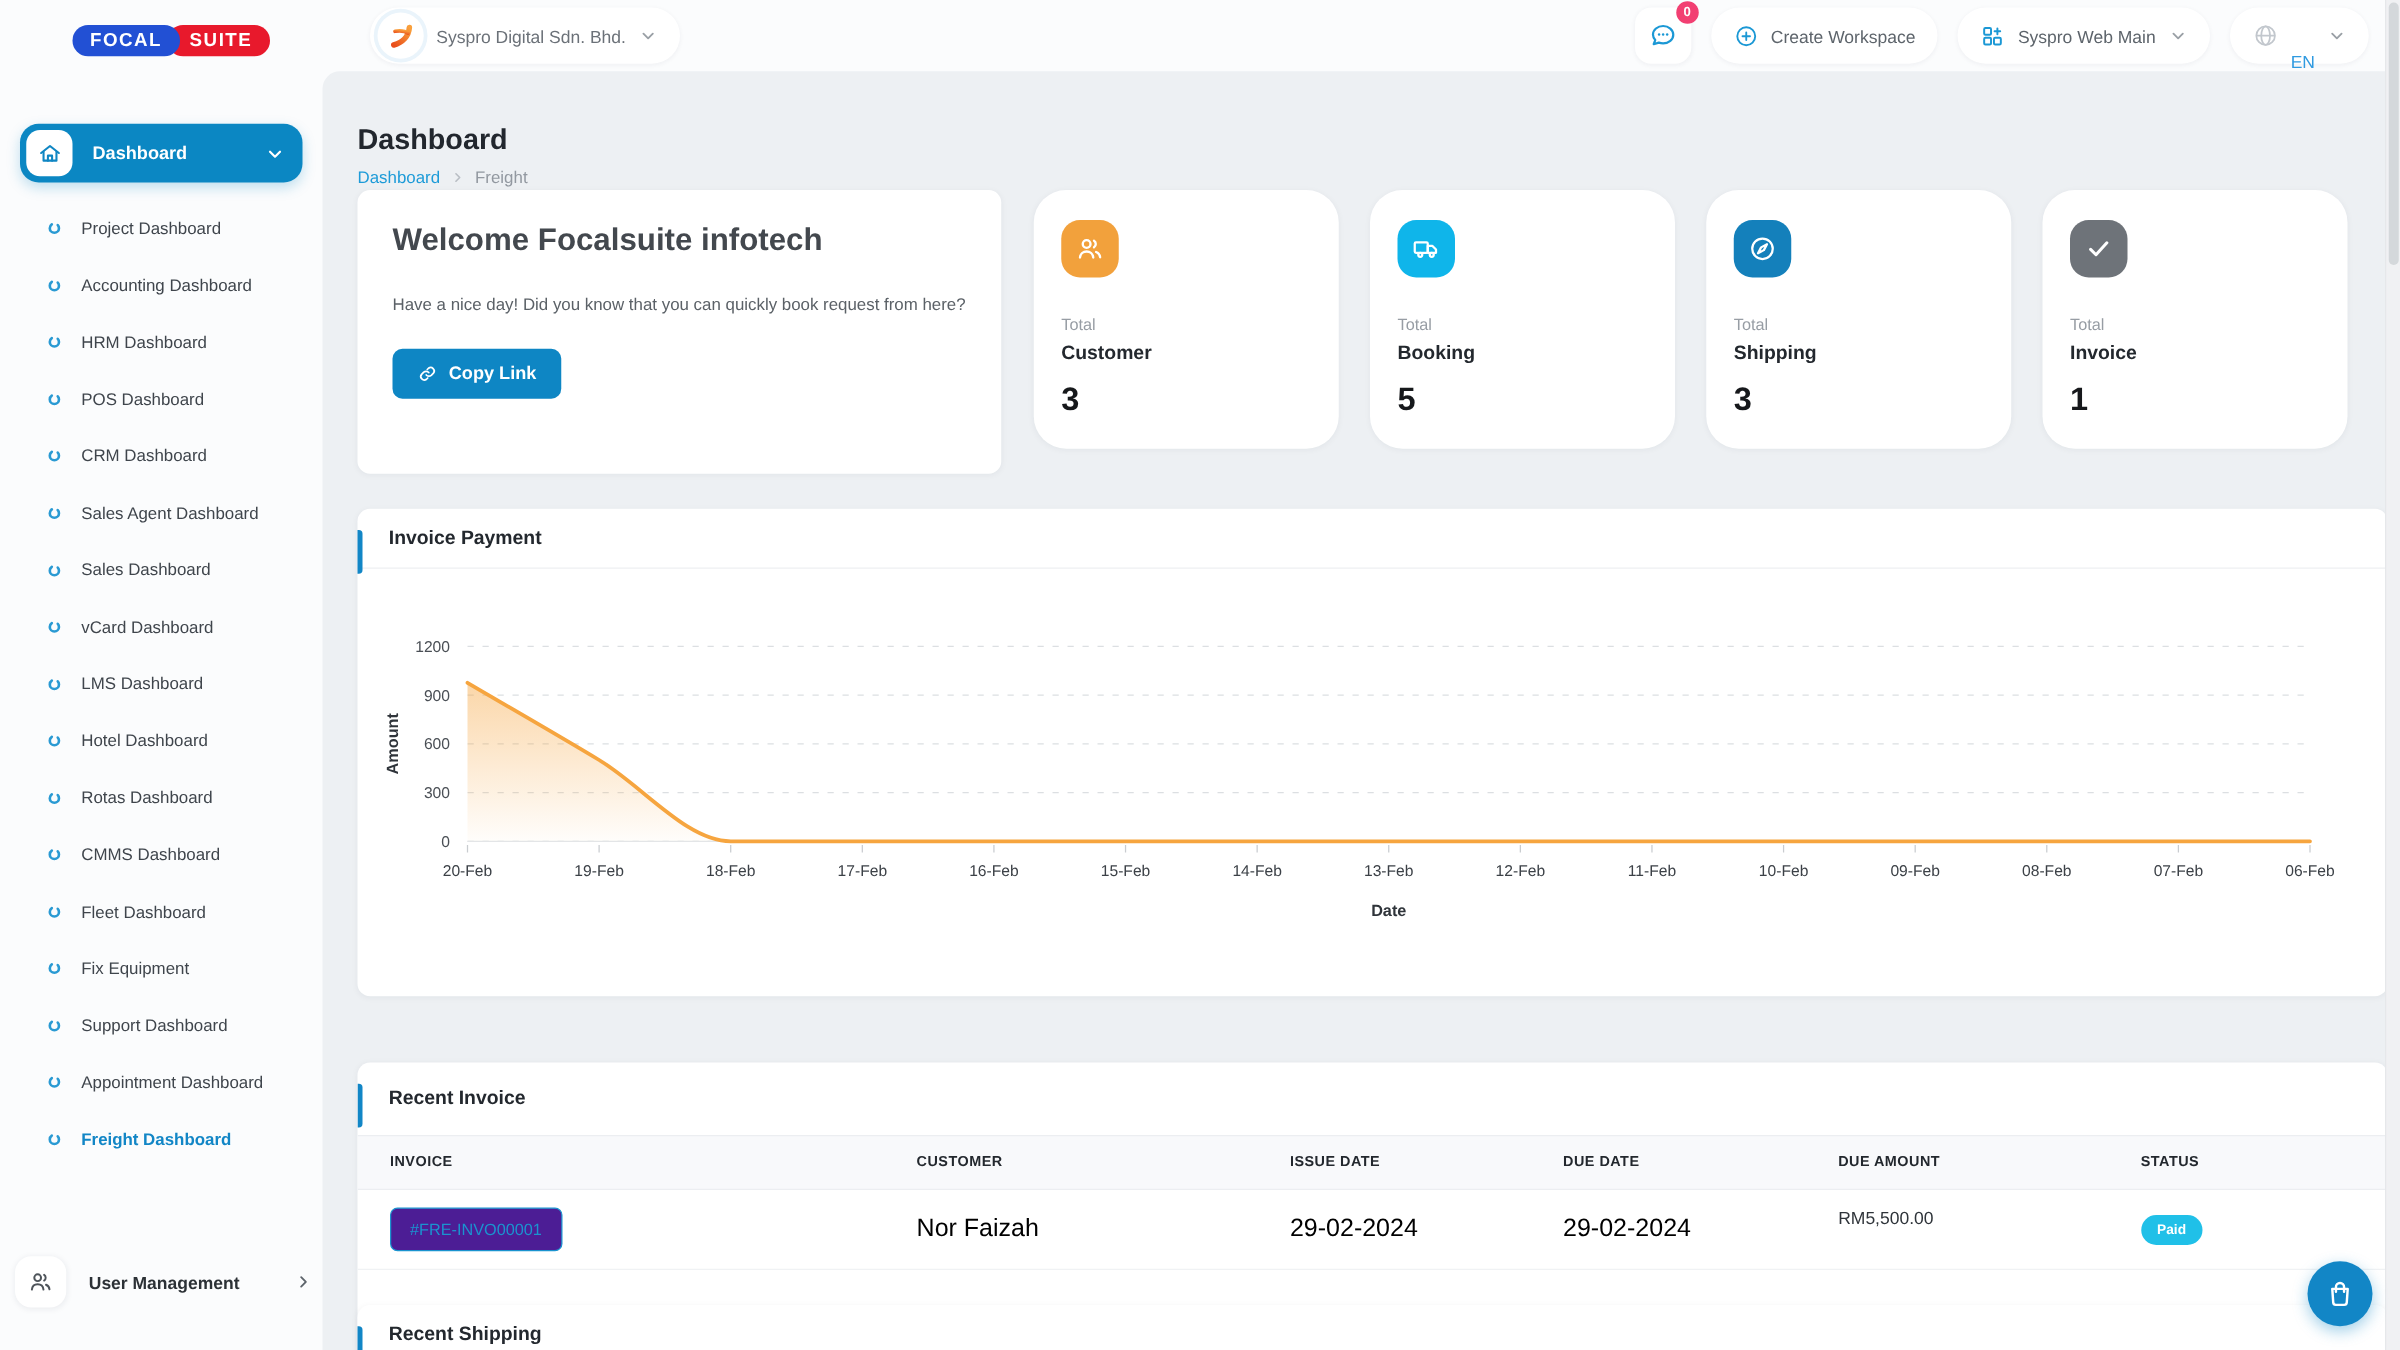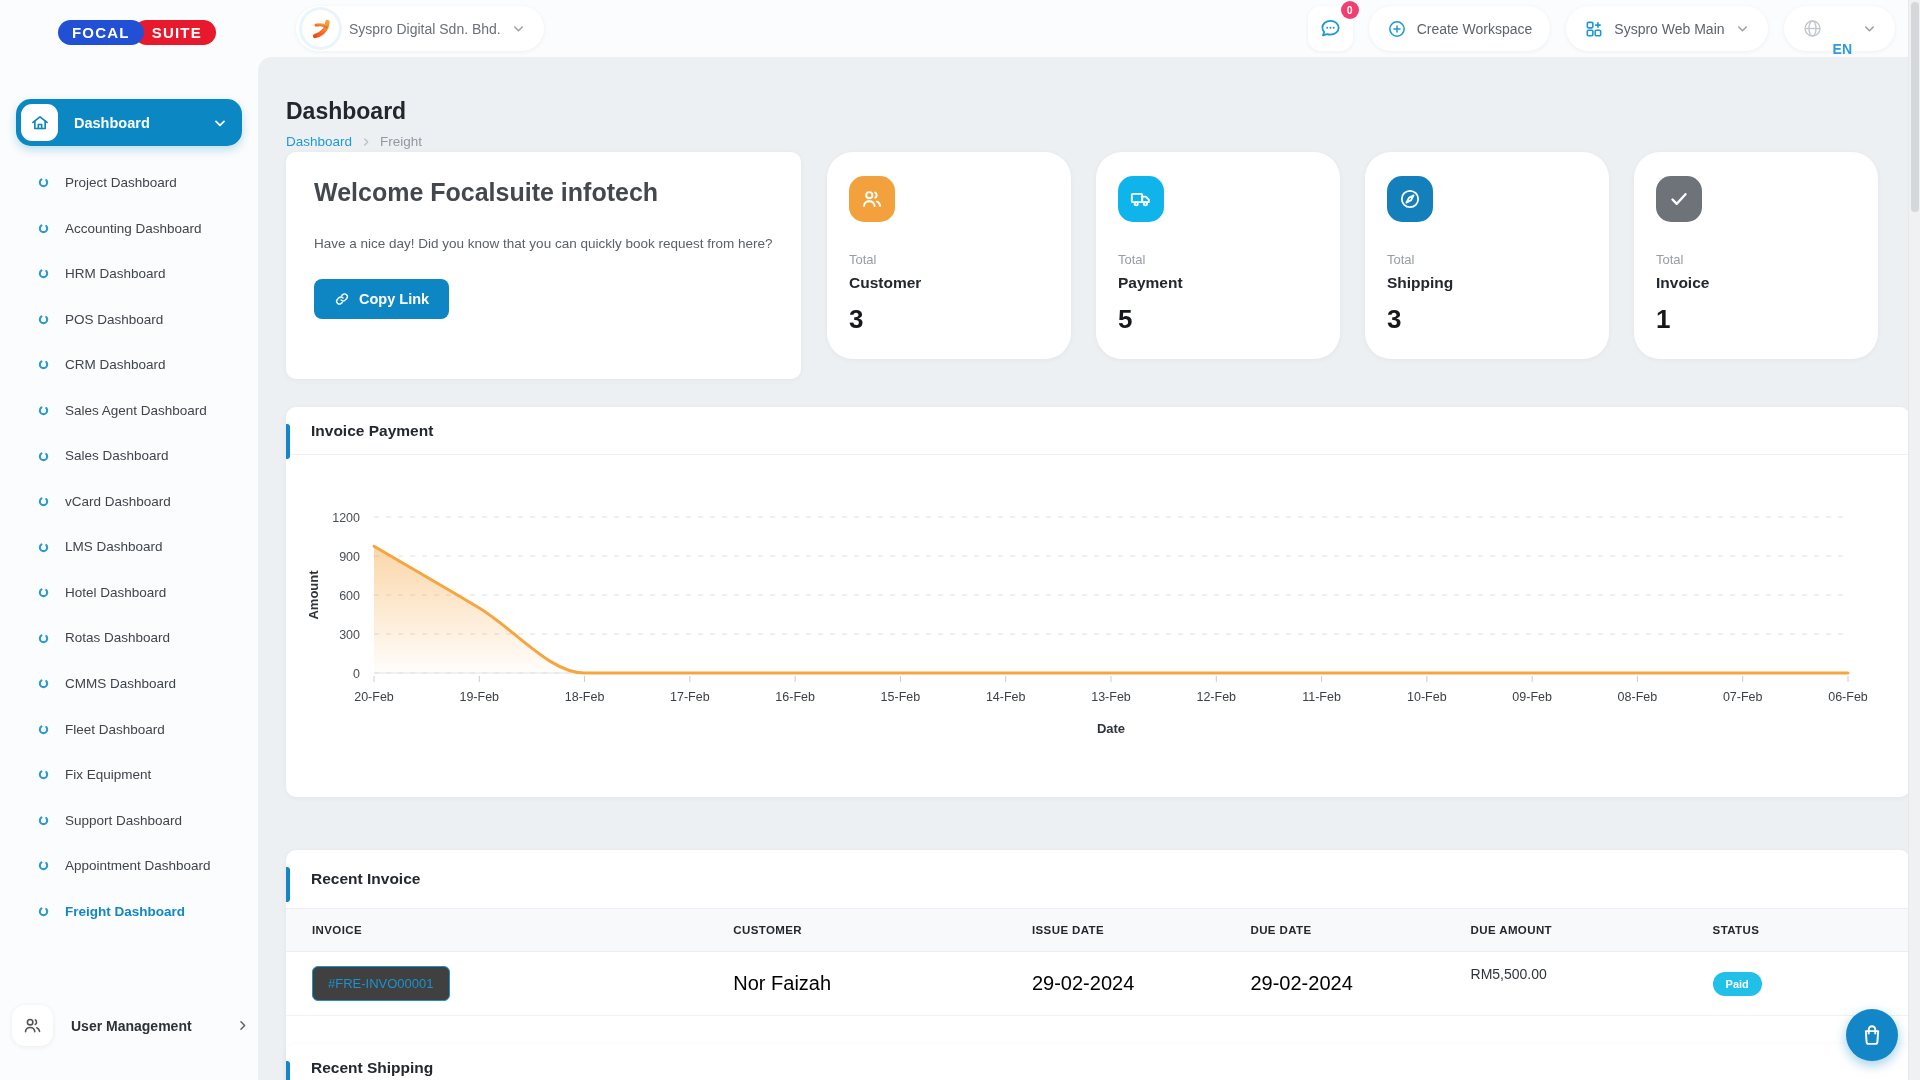--- a/index.html
+++ b/index.html
@@ -12,21 +12,21 @@
   .logo-suite { background:#e8192c; margin-left:-10px; padding-left:18px; z-index:1; }
 
   .pill { background:#fff; border-radius:23px; height:45px; display:flex; align-items:center; gap:10px; padding:0 18px; box-shadow:0 1px 4px rgba(30,40,60,.06); cursor:pointer; }
   .workspace-pill { position:absolute; left:296px; top:6px; padding-left:6px; }
   .ws-logo { width:37px; height:37px; border-radius:50%; background:#fff; box-shadow:0 0 0 3px #eaf4fb; display:flex; align-items:center; justify-content:center; }
   .ws-name { color:#6b7178; font-size:14px; }
   .top-right { position:absolute; right:25px; top:6px; display:flex; align-items:center; gap:16px; }
   .icon-btn { position:relative; width:45px; height:45px; background:#fff; border-radius:13px; display:flex; align-items:center; justify-content:center; box-shadow:0 1px 4px rgba(30,40,60,.06); cursor:pointer; }
   .badge { position:absolute; top:-5px; right:-6px; min-width:18px; height:18px; background:#f23f72; color:#fff; border-radius:9px; font-size:10.5px; font-weight:bold; display:flex; align-items:center; justify-content:center; padding:0 4px; }
   .pill-label { color:#5d646b; font-size:14px; }
-  .lang-label { color:#2f9ae0; font-size:14px; font-weight:700;margin-top:40px; }
+  .lang-label { color:#2f9ae0; font-size:14px; font-weight:400;margin-top:40px; }
 
   
   .sidebar { position:absolute; left:0; top:0; width:258px; height:1080px; }
   .sb-active-btn { position:absolute; left:16px; top:99px; width:226px; height:47px; background:#0b87c3; border-radius:15px; display:flex; align-items:center; padding:0 14px 0 5px; cursor:pointer; box-shadow:0 4px 10px rgba(11,135,195,.25); }
   .sb-home-sq { width:37px; height:37px; background:#fff; border-radius:11px; display:flex; align-items:center; justify-content:center; }
   .sb-active-label { color:#fff; font-weight:bold; font-size:14.5px; margin-left:16px; flex:1; }
   .sb-menu { position:absolute; left:0; top:160px; width:258px; }
   .sb-item { display:flex; align-items:center; gap:16px; padding:14px 0 14px 38px; cursor:pointer; }
   .sb-bullet { color:#2a9ad3; display:flex; flex:none; }
   .sb-label { font-size:13.5px; color:#3f454c; max-width:149px; line-height:1.3; }
@@ -66,21 +66,21 @@
   .chart-wrap { padding:6px 8px 0 8px; }
 
   
   .invoice-card { left:286px; top:850px; width:1624px; height:236px; overflow:hidden; }
   .inv-head { height:58px; }
   .tbl-header, .tbl-row { display:grid; grid-template-columns:26.8% 19% 13.9% 14% 15.4% auto; align-items:center; padding:0 26px; }
   .tbl-header { height:44px; background:#f8f9fb; border-top:1px solid #eceef1; border-bottom:1px solid #eceef1; }
   .th { font-size:11.5px; font-weight:bold; color:#23282e; letter-spacing:.4px; }
   .tbl-row { height:64px; border-bottom:1px solid #f0f2f4; }
   .td { font-size:20px; color:#000000; }
-  .inv-chip { display:inline-block; border:1px solid #1a93cf; color:#1a93cf; font-size:13px; padding:9px 15px; border-radius:6px; background:#404040; cursor:pointer; }
+  .inv-chip { display:inline-block; border:1px solid #1a93cf; color:#1a93cf; font-size:13px; padding:9px 15px; border-radius:6px; background:#4c1d95; cursor:pointer; }
   .td-amount { font-size:14px; color:#2f343a; align-self:start; margin-top:14px; }
   .paid-badge { display:inline-block; background:#20c0e8; color:#fff; font-size:11px; font-weight:600; padding:6px 13px; border-radius:13px; cursor:pointer; }
 
   .shipping-card { left:286px; top:1044px; width:1624px; height:120px; }
 
   
   .fab { position:absolute; left:1846px; top:1009px; width:52px; height:52px; border-radius:50%; background:#1286c6; display:flex; align-items:center; justify-content:center; box-shadow:0 4px 12px rgba(18,134,198,.4); cursor:pointer; z-index:5; }
   .scrollbar { position:absolute; right:0; top:0; width:12px; height:1080px; background:#f0f1f3; border-left:1px solid #e6e8ea; }
   .scroll-thumb { position:absolute; left:2px; top:2px; width:8px; height:210px; background:#d4d8db; border-radius:4px; }
 
@@ -384,21 +384,21 @@
 <div class="card stat-card" style="left:1096px">
   <div class="stat-icon" style="background: rgb(15, 181, 234);">
     <svg width="24" height="24" viewBox="0 0 24 24" fill="none" stroke="#fff" stroke-width="1.8" stroke-linecap="round" stroke-linejoin="round">
         <rect x="2.8" y="6.8" width="10.4" height="8.4" rx="1"></rect>
         <path d="M13.2 9.6h3.6l3 3v2.6h-6.6z"></path>
         <circle cx="7.2" cy="16.8" r="1.6"></circle>
         <circle cx="16.4" cy="16.8" r="1.6"></circle>
       </svg>
   </div>
   <div class="stat-total">Total</div>
-  <div class="stat-name">Payment</div>
+  <div class="stat-name">Booking</div>
   <div class="stat-value">5</div>
 </div>
 
 <div class="card stat-card" style="left:1365px">
   <div class="stat-icon" style="background: rgb(20, 128, 187);">
     <svg width="24" height="24" viewBox="0 0 24 24" fill="none" stroke="#fff" stroke-width="1.8" stroke-linejoin="round">
         <circle cx="12" cy="12" r="8.2"></circle>
         <polygon points="15.6,8.4 10.9,10.9 8.4,15.6 13.1,13.1"></polygon>
       </svg>
   </div>

